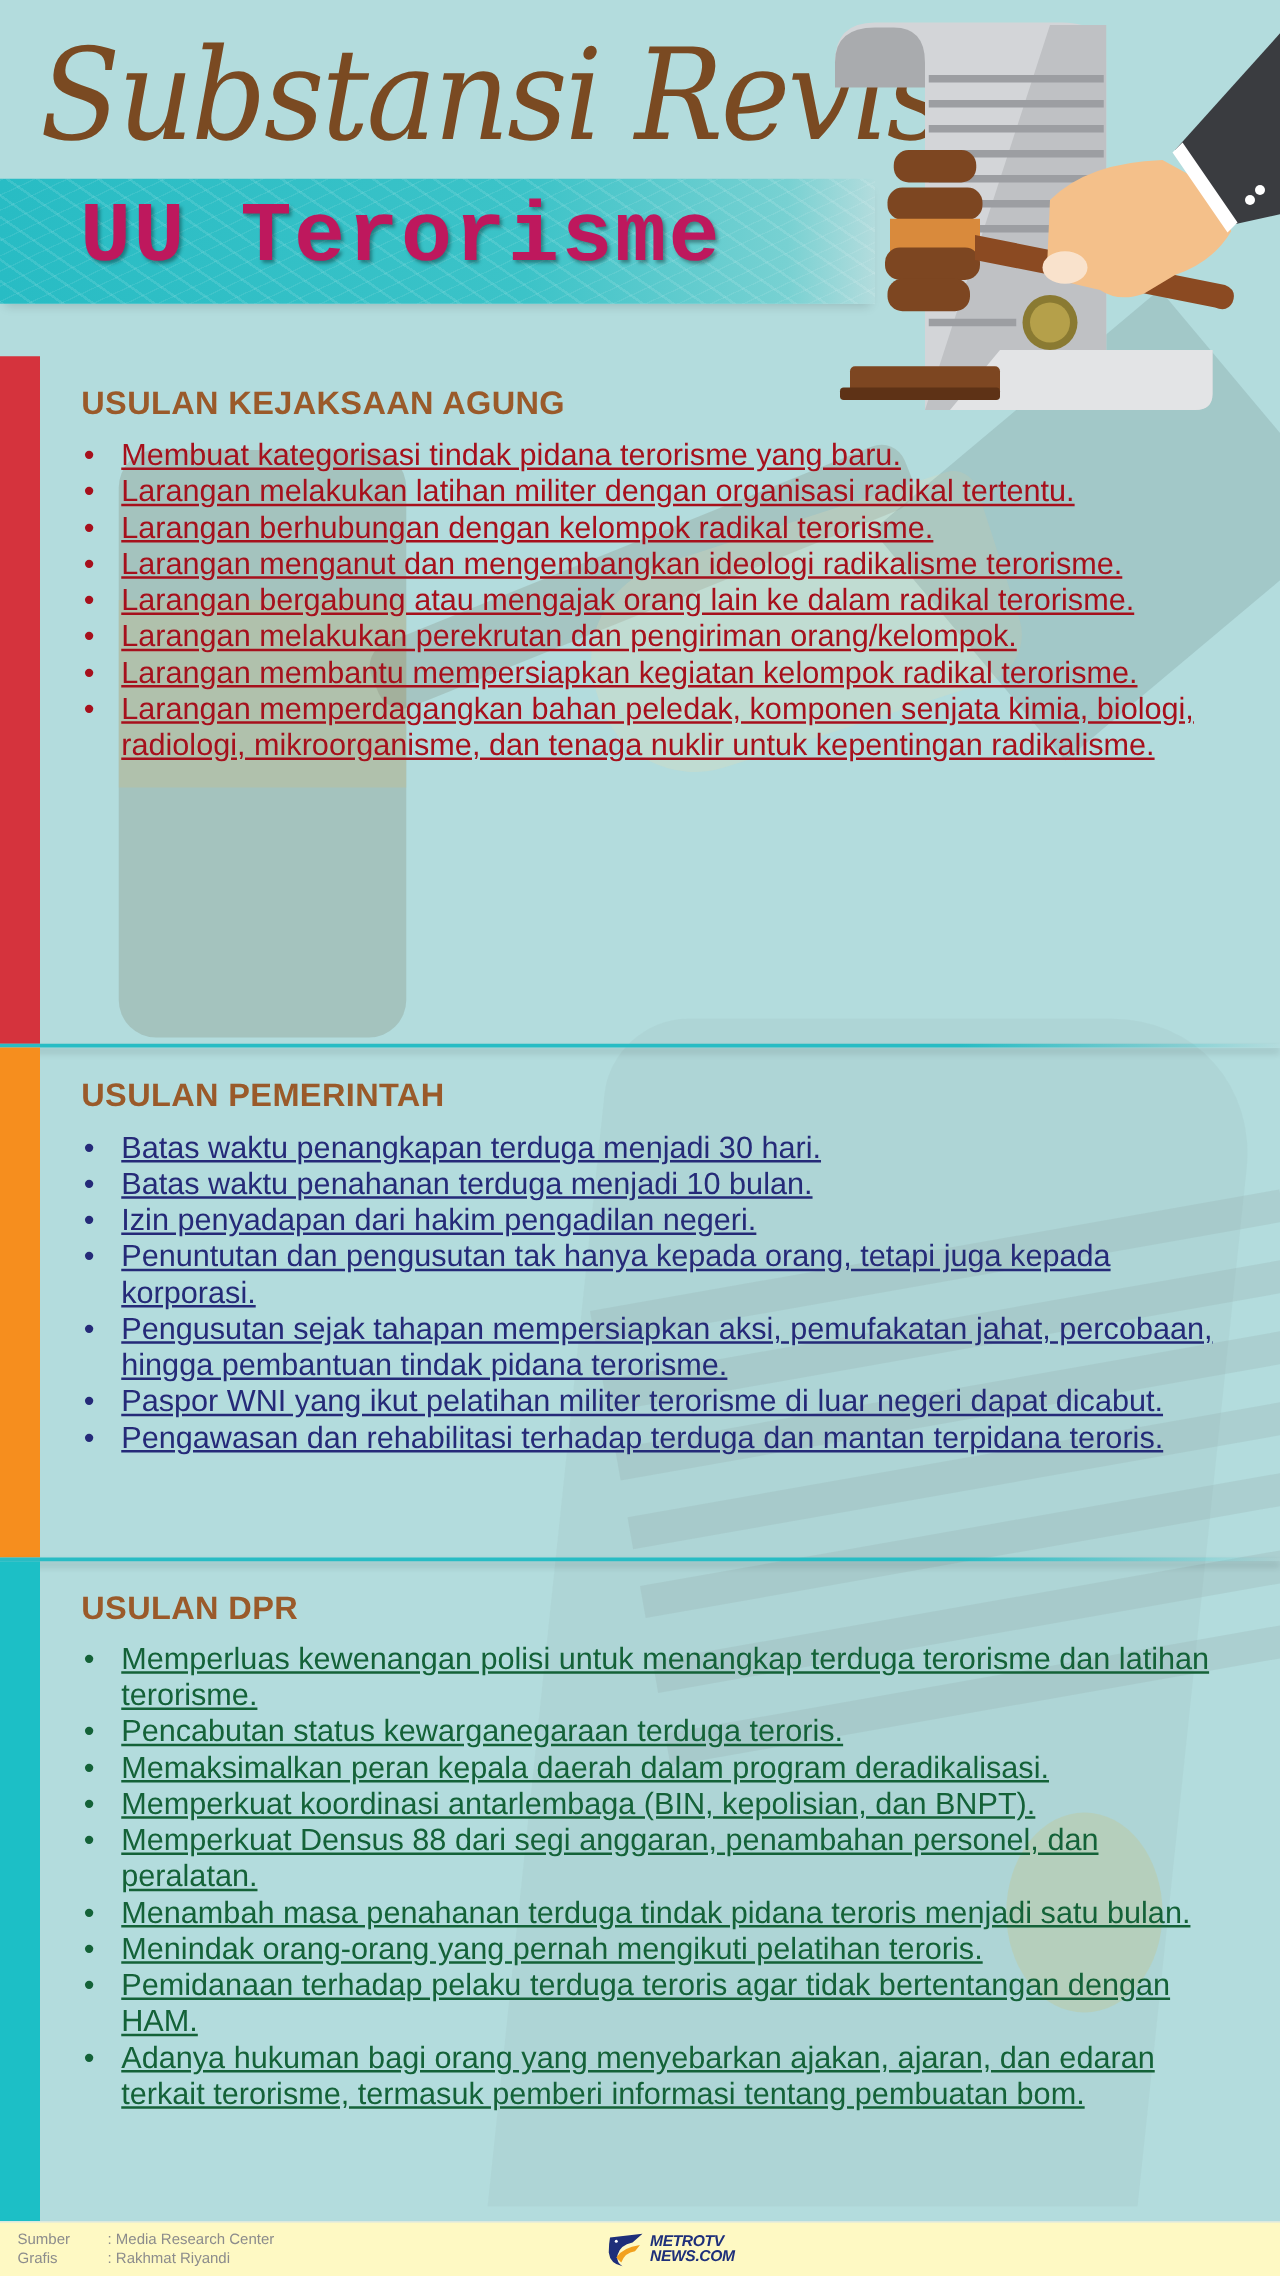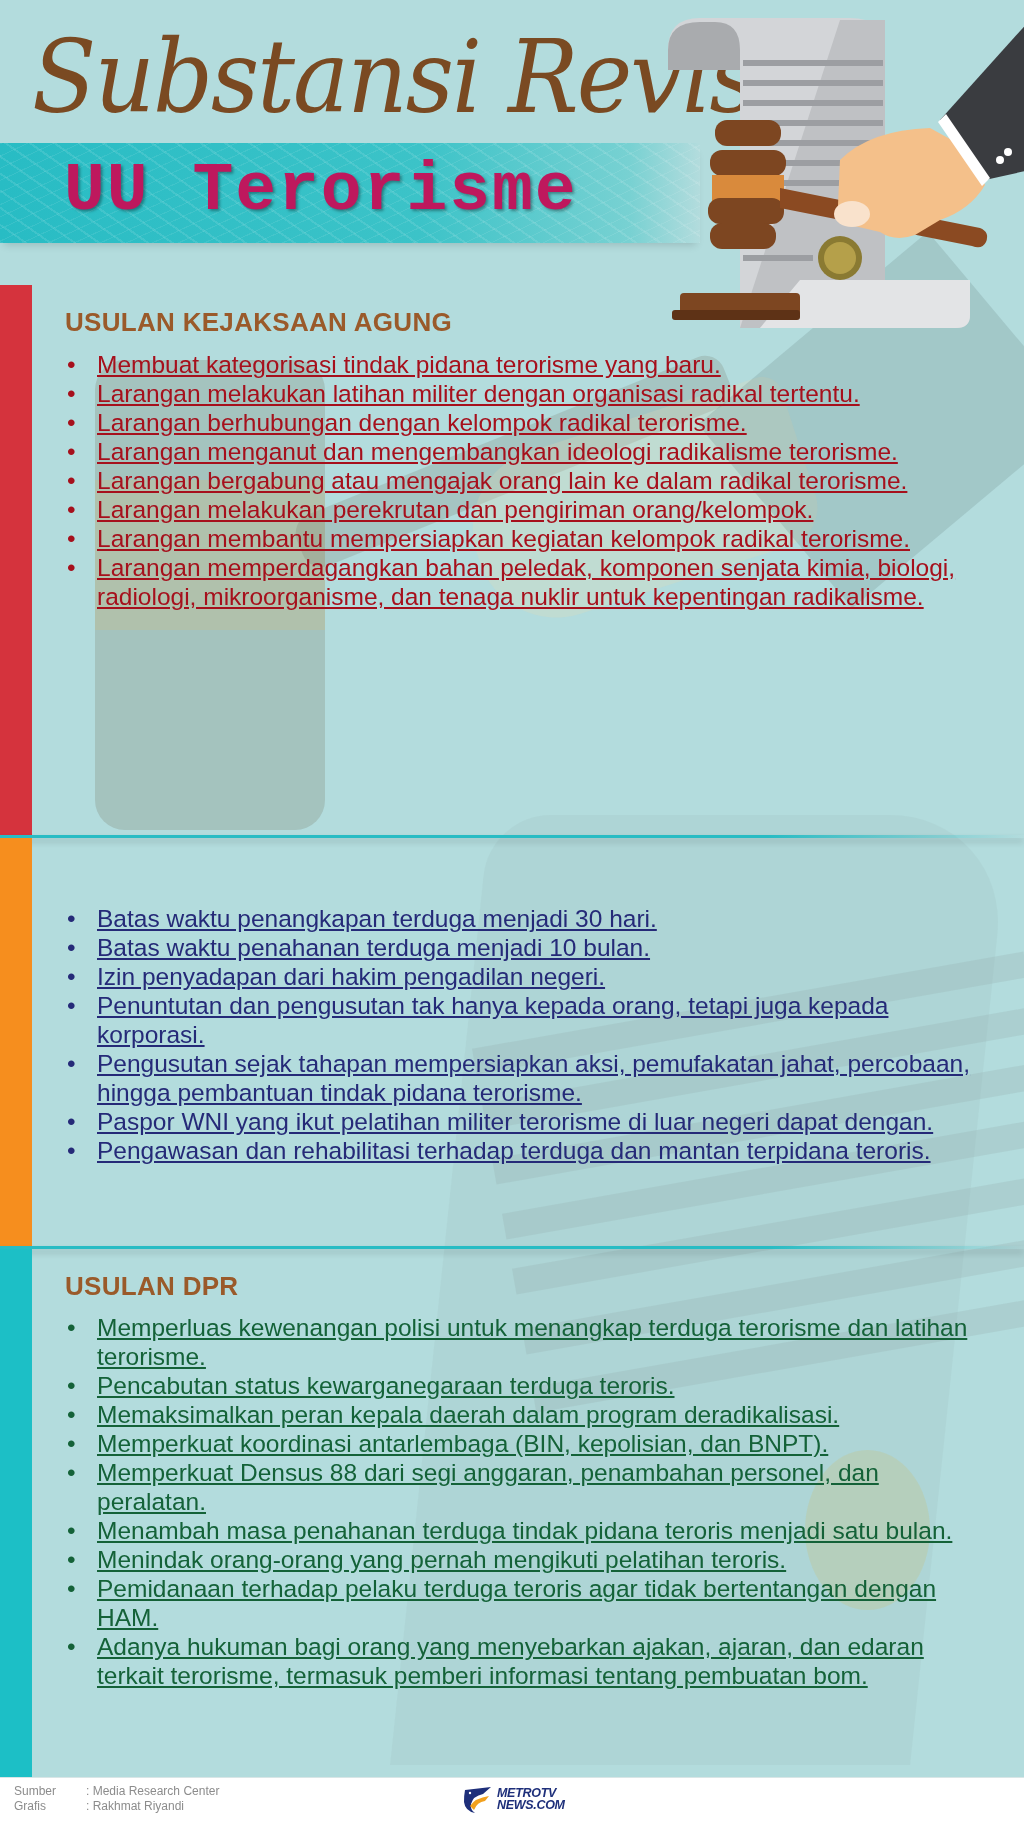--- a/index.html
+++ b/index.html
@@ -72,25 +72,25 @@
     .sec-2 .bar { background: #f68e1e; }
     .sec-2 .sec-title { top: 23px; }
     .sec-2 .list { top: 66px; color: #252a78; }
 
     .sec-3 { top: 1249px; height: 528px; }
     .sec-3 .bar { background: #1cbfc6; }
     .sec-3 .sec-title { top: 22px; }
     .sec-3 .list { top: 64px; color: #146238; }
 
     
-    .footer { position: absolute; left: 0; top: 1777px; width: 1024px; height: 44px; background: #ffffff; border-top: 1px solid #d8e6e6; }
+    .footer { position: absolute; left: 0; top: 1777px; width: 1024px; height: 44px; background: #fef9c3; border-top: 1px solid #d8e6e6; }
     .credits { position: absolute; left: 14px; top: 6px; font-size: 12px; line-height: 15px; color: #8c8c8c; }
     .credits .row { display: flex; }
     .credits .k { width: 72px; }
-    .logo { position: absolute; left: 461px; top: 6px; display: flex; align-items: center; }
+    .logo { position: absolute; left: 484px; top: 6px; display: flex; align-items: center; }
     .logo-mark { width: 34px; height: 30px; }
     .logo-text { font-weight: bold; font-style: italic; font-size: 12.5px; line-height: 12px; color: #1e2f7a; margin-left: 2px; letter-spacing: -0.3px; }
   </style>
 </head>
 <body>
 
 <div class="page">
 
   <div class="wm wm-gavel-head"></div>
   <div class="wm wm-gavel-band"></div>
@@ -164,27 +164,28 @@
       <li>Larangan bergabung atau mengajak orang lain ke dalam radikal terorisme.</li>
       <li>Larangan melakukan perekrutan dan pengiriman orang/kelompok.</li>
       <li>Larangan membantu mempersiapkan kegiatan kelompok radikal terorisme.</li>
       <li>Larangan memperdagangkan bahan  peledak, komponen senjata kimia, biologi, radiologi, mikroorganisme, dan tenaga nuklir untuk kepentingan radikalisme.</li>
     </ul>
     <div class="divider"></div>
   </div>
 
   <div class="section sec-2">
     <div class="bar"></div>
+    <div class="sec-title">USULAN PEMERINTAH</div>
     <ul class="list">
       <li>Batas waktu penangkapan terduga menjadi 30 hari.</li>
       <li>Batas waktu penahanan terduga menjadi 10 bulan.</li>
       <li>Izin penyadapan dari hakim pengadilan negeri.</li>
       <li>Penuntutan dan pengusutan tak hanya kepada orang, tetapi juga kepada korporasi.</li>
       <li>Pengusutan sejak tahapan mempersiapkan aksi, pemufakatan jahat, percobaan, hingga pembantuan tindak pidana terorisme.</li>
-      <li>Paspor WNI yang ikut pelatihan militer terorisme di luar negeri dapat dengan.</li>
+      <li>Paspor WNI yang ikut pelatihan militer terorisme di luar negeri dapat dicabut.</li>
       <li>Pengawasan dan rehabilitasi terhadap terduga dan mantan terpidana teroris.</li>
     </ul>
     <div class="divider"></div>
   </div>
 
   <div class="section sec-3">
     <div class="bar"></div>
     <div class="sec-title">USULAN DPR</div>
     <ul class="list">
       <li>Memperluas kewenangan polisi untuk menangkap terduga terorisme dan latihan terorisme.</li>

